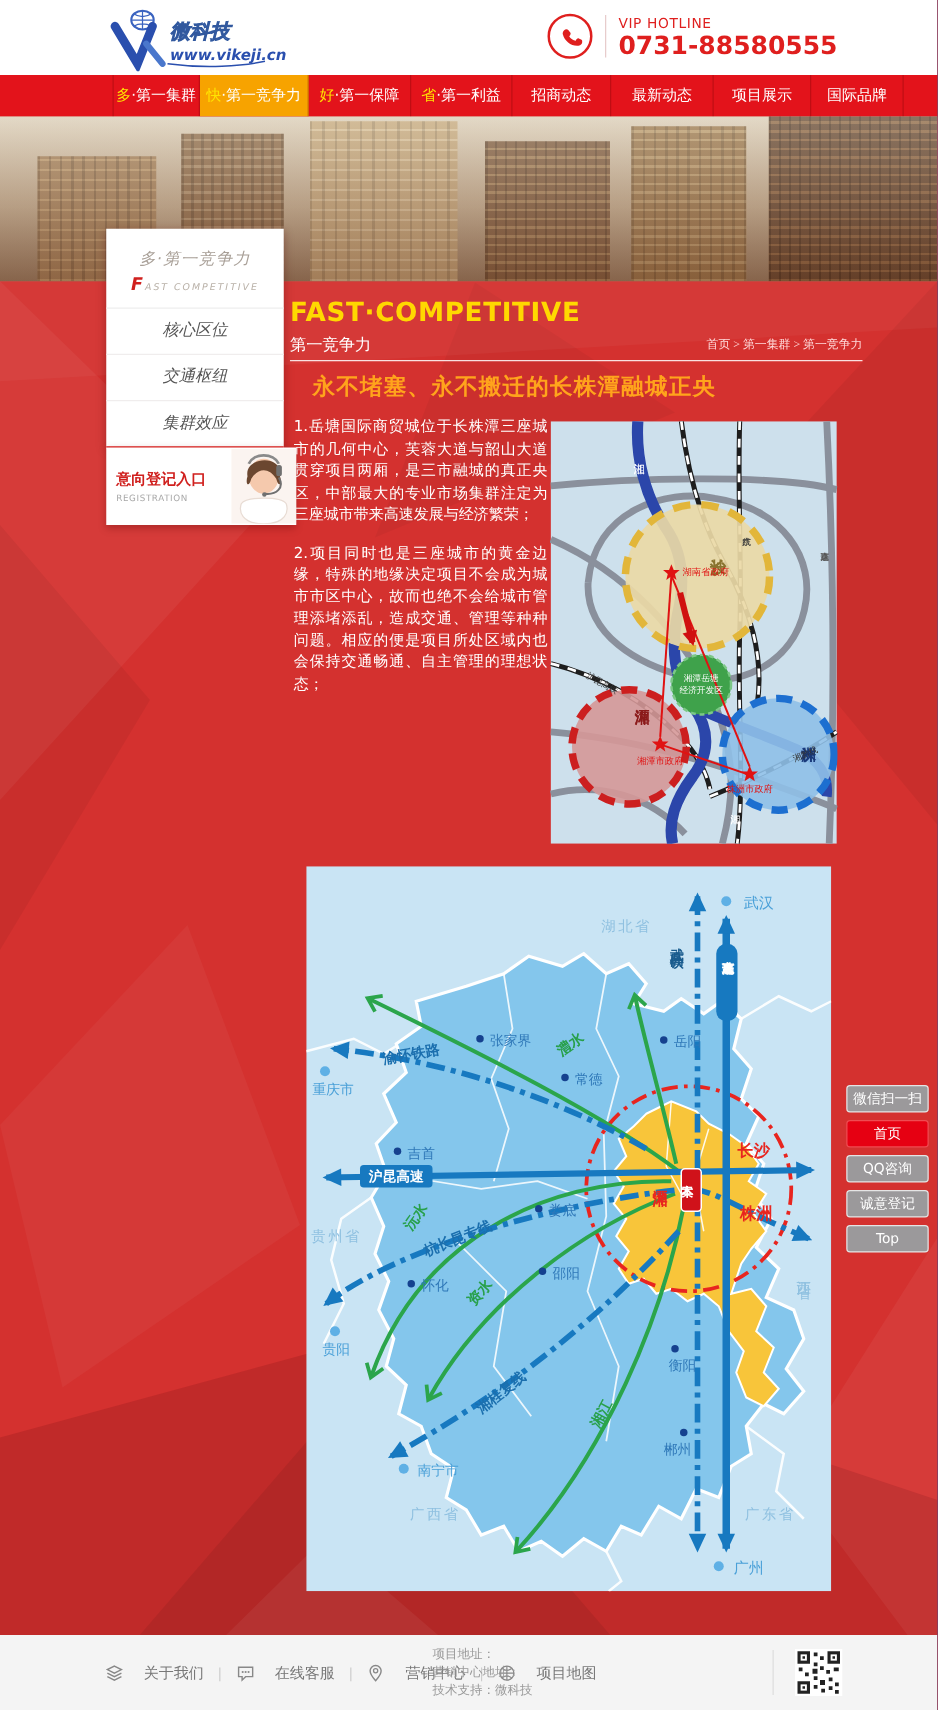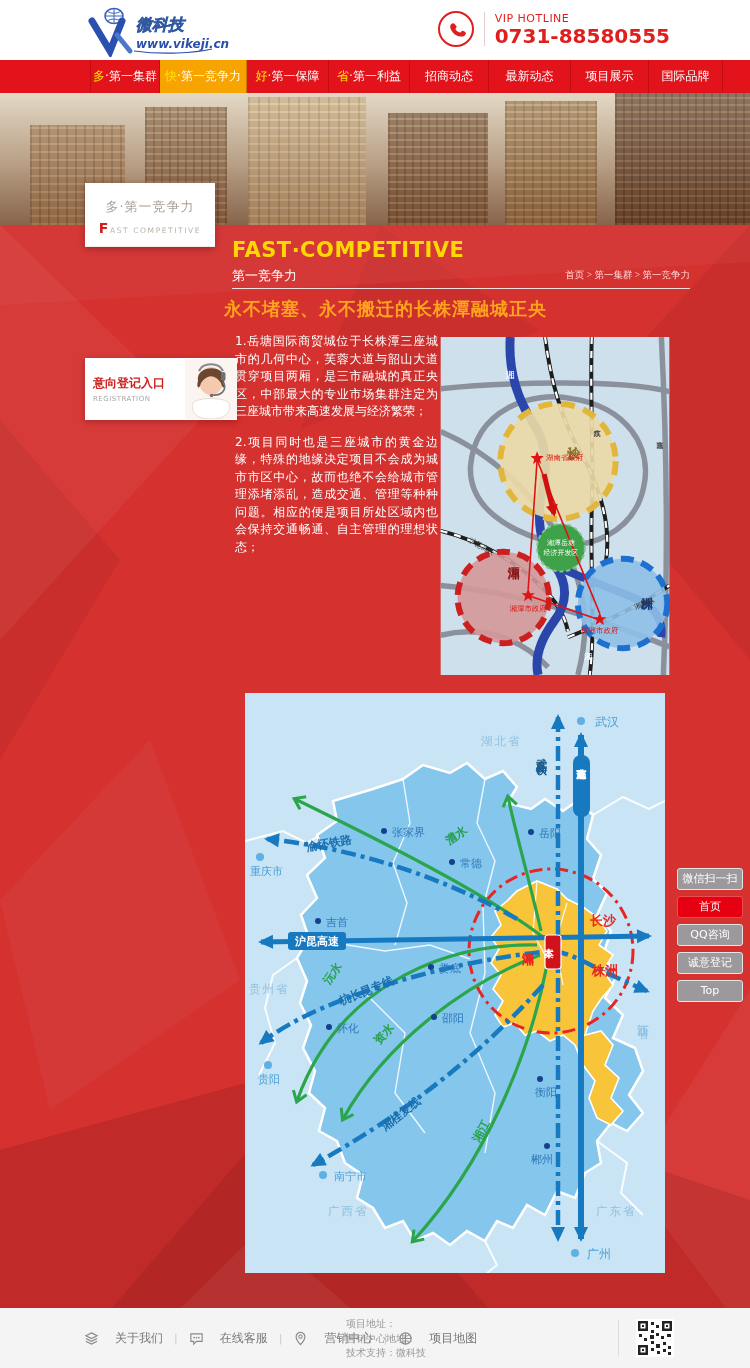--- a/index.html
+++ b/index.html
@@ -27,22 +27,22 @@
   .nav a.active{background:#f7a300;}
   .nav .hl{color:#ffe400;}
 
   
   .banner{position:absolute;top:93px;left:0;width:750px;height:132px;z-index:1;overflow:hidden;
           background:linear-gradient(180deg,#d9cfbd 0%,#c0ae94 55%,#96806a 100%);}
   .bld{position:absolute;bottom:0;}
   .banner .glow{position:absolute;inset:0;background:linear-gradient(180deg,rgba(255,244,224,.28),rgba(110,55,25,.38));}
 
   
-  .side-card{position:absolute;left:85px;top:183px;width:130px;background:#fff;z-index:6;
-             box-shadow:0 2px 7px rgba(90,10,10,.4);}
+  .side-card{position:absolute;left:85px;top:183px;width:142px;background:#fff;z-index:6;
+             box-shadow:0 2px 7px rgba(90,10,10,.4);font-style:italic;}
   .side-card .hd{padding:15px 6px 10px;text-align:center;border-bottom:1px solid #eee;}
   .side-card .cn{font-size:13px;color:#a9a098;letter-spacing:1px;}
   .side-card .en{margin-top:4px;font-size:7.5px;color:#b9b1a8;letter-spacing:1.6px;}
   .side-card .en b{color:#d0201e;font-size:14px;}
   .side-menu .it{height:36px;line-height:36px;text-align:center;font-size:13px;color:#555;
                  border-bottom:1px solid #f0eded;cursor:pointer;}
   .side-menu .it:last-child{border-bottom:2px solid #df1f1e;}
   .side-hot{position:absolute;left:85px;top:317px;width:130px;z-index:6;}
   .side-hot .lab{font-size:10.5px;color:#ffd9d9;padding-left:2px;}
   .side-hot .numrow{margin-top:4px;background:rgba(255,255,255,.96);height:25px;border-radius:2px;
@@ -54,21 +54,21 @@
   .reg-card .tx{padding-left:8px;flex:1;}
   .reg-card .t1{font-size:12px;font-weight:bold;color:#d0201e;white-space:nowrap;}
   .reg-card .t2{font-size:7px;color:#a8a8a8;letter-spacing:.5px;margin-top:3px;}
 
   
   .content-head{position:absolute;left:232px;top:238px;width:458px;height:48px;z-index:2;}
   .content-head .h-en{font-size:21px;font-weight:bold;color:#ffd800;letter-spacing:.5px;}
   .content-head .h-cn{font-size:13px;color:#fff;margin-top:5px;}
   .content-head .crumb{position:absolute;right:0;bottom:4px;font-size:9.5px;color:#ffd9d9;font-family:Liberation Serif, serif;}
   .rule{position:absolute;left:232px;top:288px;width:458px;height:1px;background:rgba(255,255,255,.85);z-index:2;}
-  .article-title{position:absolute;left:224px;top:297px;font-size:18px;font-weight:bold;
+  .article-title{position:absolute;left:250px;top:297px;font-size:18px;font-weight:bold;
                  color:#ffa41c;letter-spacing:1px;z-index:2;}
   .paras{position:absolute;left:235px;top:333px;width:203px;z-index:2;}
   .paras p{margin:0 0 13px;font-size:12px;line-height:17.5px;color:#fff;text-align:justify;}
 
   .map-city{position:absolute;left:440px;top:337px;width:230px;height:338px;z-index:2;}
   .map-region{position:absolute;left:245px;top:693px;width:420px;height:580px;z-index:2;}
 
   
   .float-widget{position:absolute;left:677px;top:868px;width:66px;z-index:9;
                 display:flex;flex-direction:column;gap:6px;}
@@ -160,20 +160,25 @@
     <div class="bld" style="left:615px;width:135px;height:132px;
          background:repeating-linear-gradient(90deg,rgba(0,0,0,.25) 0 2px,transparent 2px 8px),
                     repeating-linear-gradient(0deg,rgba(255,190,120,.25) 0 2px,transparent 2px 7px),#5f4431;"></div>
     <div class="glow"></div>
   </div>
 
   <div class="side-card">
     <div class="hd">
       <div class="cn">多·第一竞争力</div>
       <div class="en"><b>F</b><span>AST COMPETITIVE</span></div>
+    </div>
+    <div class="side-menu">
+      <div class="it">核心区位</div>
+      <div class="it">交通枢纽</div>
+      <div class="it">集群效应</div>
     </div>
   </div>
 
 
   <div class="reg-card">
     <div class="tx">
       <div class="t1">意向登记入口</div>
       <div class="t2">REGISTRATION</div>
     </div>
     <svg width="52" height="60" viewBox="0 0 52 60">

